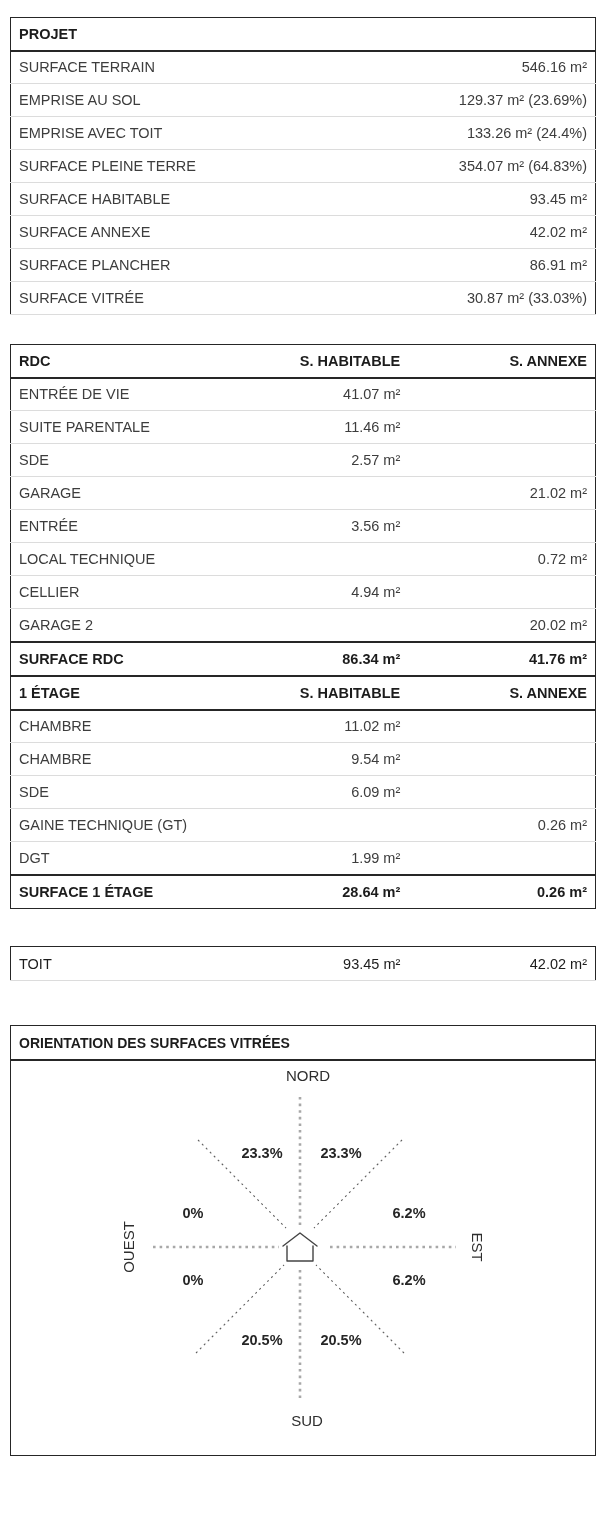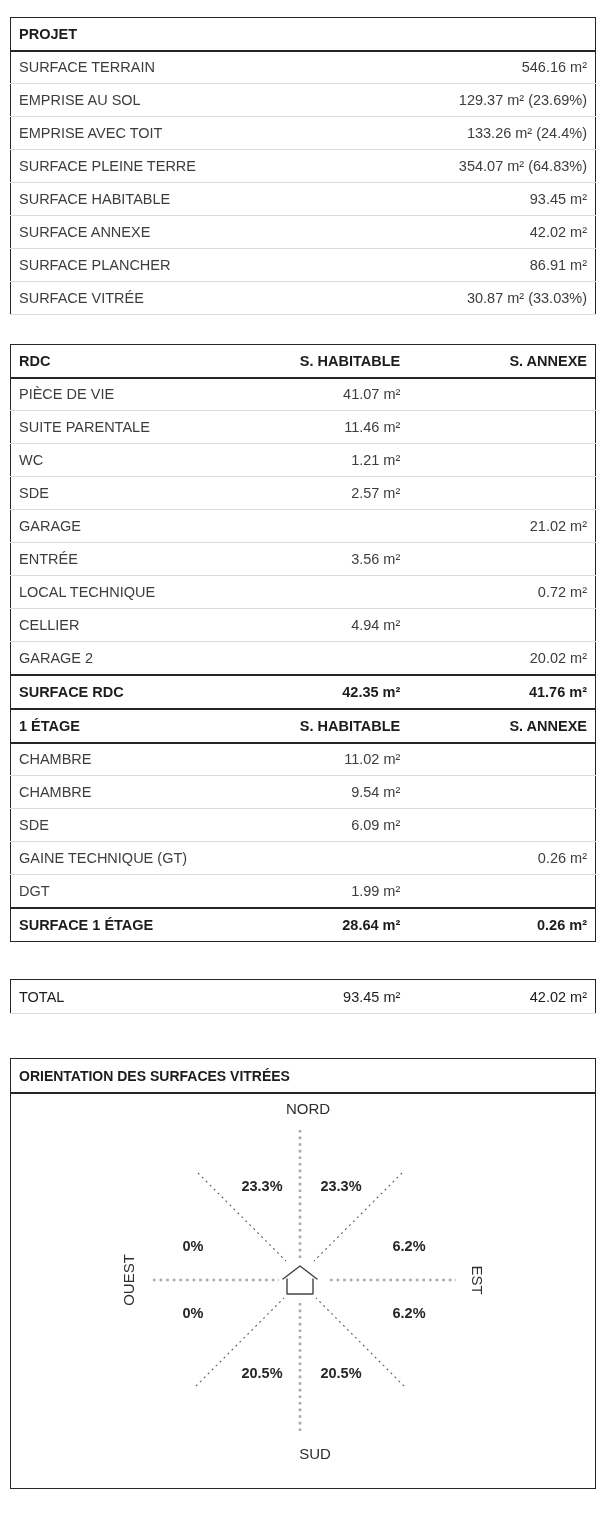--- a/index.html
+++ b/index.html
@@ -55,21 +55,21 @@
   }
   .c-lbl.west { transform: translate(-50%, -50%) rotate(-90deg); }
   .c-lbl.east { transform: translate(-50%, -50%) rotate(90deg); }
   .c-pct {
     position: absolute;
     transform: translate(-50%, -50%);
     font-size: 14.5px; font-weight: 600; color: #262626; white-space: nowrap;
   }
   
   .pos-nord  { left: 297px; top: 14px; }
-  .pos-sud   { left: 304px; top: 359px; }
+  .pos-sud   { left: 296px; top: 359px; }
   .pos-ouest { left: 117px; top: 186px; }
   .pos-est   { left: 466px; top: 186px; }
   .pos-nl { left: 251px; top: 92px; }
   .pos-nr { left: 330px; top: 92px; }
   .pos-wu { left: 182px; top: 152px; }
   .pos-eu { left: 398px; top: 152px; }
   .pos-wl { left: 182px; top: 219px; }
   .pos-el { left: 398px; top: 219px; }
   .pos-sl { left: 251px; top: 279px; }
   .pos-sr { left: 330px; top: 279px; }
@@ -142,36 +142,31 @@
     <thead>
       <tr>
         <th>RDC</th>
         <th class="num">S. HABITABLE</th>
         <th class="num">S. ANNEXE</th>
       </tr>
     </thead>
     <tbody>
 
         <tr>
-          <td>PIÈCE DE VIE</td>
+          <td>ENTRÉE DE VIE</td>
           <td class="num">41.07 m²</td>
           <td class="num"></td>
         </tr>
 
         <tr>
           <td>SUITE PARENTALE</td>
           <td class="num">11.46 m²</td>
           <td class="num"></td>
         </tr>
 
-        <tr>
-          <td>WC</td>
-          <td class="num">1.21 m²</td>
-          <td class="num"></td>
-        </tr>
 
         <tr>
           <td>SDE</td>
           <td class="num">2.57 m²</td>
           <td class="num"></td>
         </tr>
 
         <tr>
           <td>GARAGE</td>
           <td class="num"></td>
@@ -198,21 +193,21 @@
 
         <tr>
           <td>GARAGE 2</td>
           <td class="num"></td>
           <td class="num">20.02 m²</td>
         </tr>
       </tbody>
     <tfoot>
       <tr>
         <td>SURFACE RDC</td>
-        <td class="num">42.35 m²</td>
+        <td class="num">86.34 m²</td>
         <td class="num">41.76 m²</td>
       </tr>
     </tfoot>
   </table>
 
   <table class="sheet mt-t3">
     <colgroup>
         <col style="width:45%">
         <col style="width:23%">
         <col style="width:32%">
@@ -266,21 +261,21 @@
   </table>
 
   <table class="sheet total-sheet mt-t4">
     <colgroup>
         <col style="width:45%">
         <col style="width:23%">
         <col style="width:32%">
       </colgroup>
     <tbody>
       <tr>
-        <td>TOTAL</td>
+        <td>TOIT</td>
         <td class="num">93.45 m²</td>
         <td class="num">42.02 m²</td>
       </tr>
     </tbody>
   </table>
 
   <div class="obox">
     <div class="obox-header">ORIENTATION DES SURFACES VITRÉES</div>
     <div class="compass">
 

